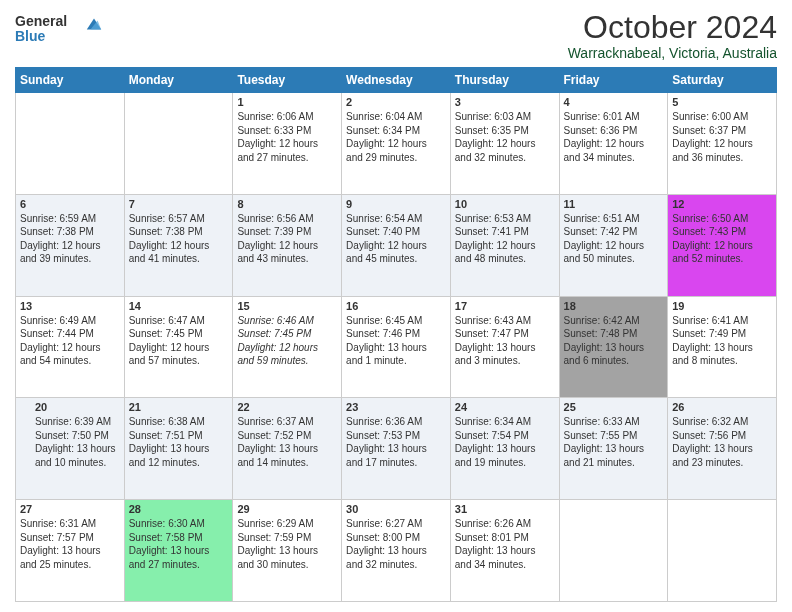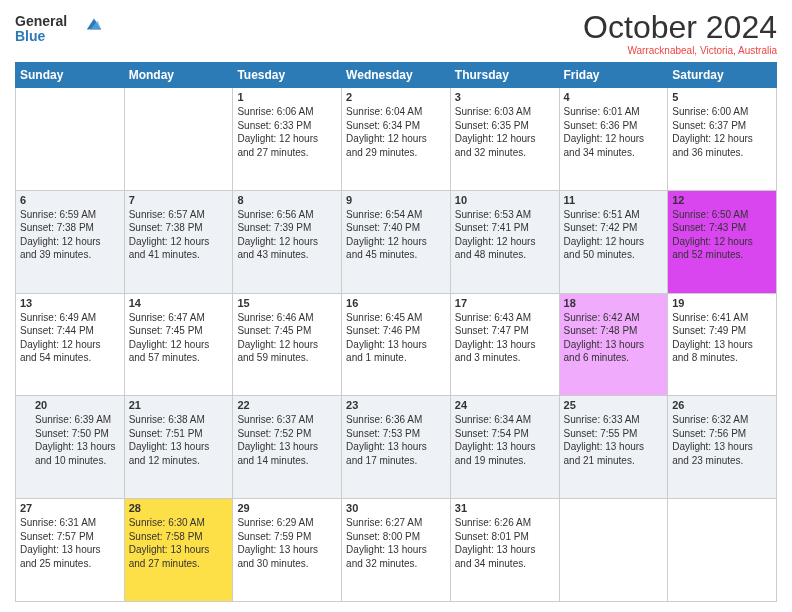--- a/index.html
+++ b/index.html
@@ -53,22 +53,22 @@
     .title-section {
       text-align: right;
     }
     .month-title {
       font-size: 32px;
       font-weight: normal;
       color: #333;
       line-height: 1.1;
     }
     .location-title {
-      font-size: 10px;
-      color: #ef4444;
+      font-size: 14px;
+      color: #14532d;
     }
     .calendar {
       flex: 1;
       border: 1px solid #ccc;
       border-collapse: collapse;
       width: 100%;
       table-layout: fixed;
     }
     .calendar th {
       background: #2c7bb6;
@@ -201,33 +201,33 @@
         </tr>
         <tr>
           <td style="background-color: rgb(255, 255, 255);"><span class="day-number">13</span><span class="day-info" style="white-space: pre-line;">Sunrise: 6:49 AM
 Sunset: 7:44 PM
 Daylight: 12 hours
 and 54 minutes.</span></td>
           <td style="background-color: rgb(255, 255, 255);"><span class="day-number">14</span><span class="day-info" style="white-space: pre-line;">Sunrise: 6:47 AM
 Sunset: 7:45 PM
 Daylight: 12 hours
 and 57 minutes.</span></td>
-          <td style="background-color: rgb(255, 255, 255);"><span class="day-number">15</span><span class="day-info" style="white-space: pre-line;">Sunrise: 6:46 AM
+          <td style="background-color: rgb(255, 255, 255);"><span class="day-number">15</span><span class="day-info" style="white-space: pre-line; font-style: italic;">Sunrise: 6:46 AM
 Sunset: 7:45 PM
 Daylight: 12 hours
 and 59 minutes.</span></td>
           <td style="background-color: rgb(255, 255, 255);"><span class="day-number">16</span><span class="day-info" style="white-space: pre-line;">Sunrise: 6:45 AM
 Sunset: 7:46 PM
 Daylight: 13 hours
 and 1 minute.</span></td>
           <td style="background-color: rgb(255, 255, 255);"><span class="day-number">17</span><span class="day-info" style="white-space: pre-line;">Sunrise: 6:43 AM
 Sunset: 7:47 PM
 Daylight: 13 hours
 and 3 minutes.</span></td>
-          <td style="background-color: #f0abfc;"><span class="day-number">18</span><span class="day-info" style="white-space: pre-line;">Sunrise: 6:42 AM
+          <td style="background-color: #a3a3a3;"><span class="day-number">18</span><span class="day-info" style="white-space: pre-line;">Sunrise: 6:42 AM
 Sunset: 7:48 PM
 Daylight: 13 hours
 and 6 minutes.</span></td>
           <td style="background-color: rgb(255, 255, 255);"><span class="day-number">19</span><span class="day-info" style="white-space: pre-line;">Sunrise: 6:41 AM
 Sunset: 7:49 PM
 Daylight: 13 hours
 and 8 minutes.</span></td>
         </tr>
         <tr>
           <td style="background-color: rgb(238, 242, 247); padding-left: 19px;"><span class="day-number">20</span><span class="day-info" style="white-space: pre-line;">Sunrise: 6:39 AM
@@ -257,21 +257,21 @@
           <td style="background-color: rgb(238, 242, 247);"><span class="day-number">26</span><span class="day-info" style="white-space: pre-line;">Sunrise: 6:32 AM
 Sunset: 7:56 PM
 Daylight: 13 hours
 and 23 minutes.</span></td>
         </tr>
         <tr>
           <td style="background-color: rgb(255, 255, 255);"><span class="day-number">27</span><span class="day-info" style="white-space: pre-line;">Sunrise: 6:31 AM
 Sunset: 7:57 PM
 Daylight: 13 hours
 and 25 minutes.</span></td>
-          <td style="background-color: #fde047;"><span class="day-number">28</span><span class="day-info" style="white-space: pre-line;">Sunrise: 6:30 AM
+          <td style="background-color: #86efac;"><span class="day-number">28</span><span class="day-info" style="white-space: pre-line;">Sunrise: 6:30 AM
 Sunset: 7:58 PM
 Daylight: 13 hours
 and 27 minutes.</span></td>
           <td style="background-color: rgb(255, 255, 255);"><span class="day-number">29</span><span class="day-info" style="white-space: pre-line;">Sunrise: 6:29 AM
 Sunset: 7:59 PM
 Daylight: 13 hours
 and 30 minutes.</span></td>
           <td style="background-color: rgb(255, 255, 255);"><span class="day-number">30</span><span class="day-info" style="white-space: pre-line;">Sunrise: 6:27 AM
 Sunset: 8:00 PM
 Daylight: 13 hours

